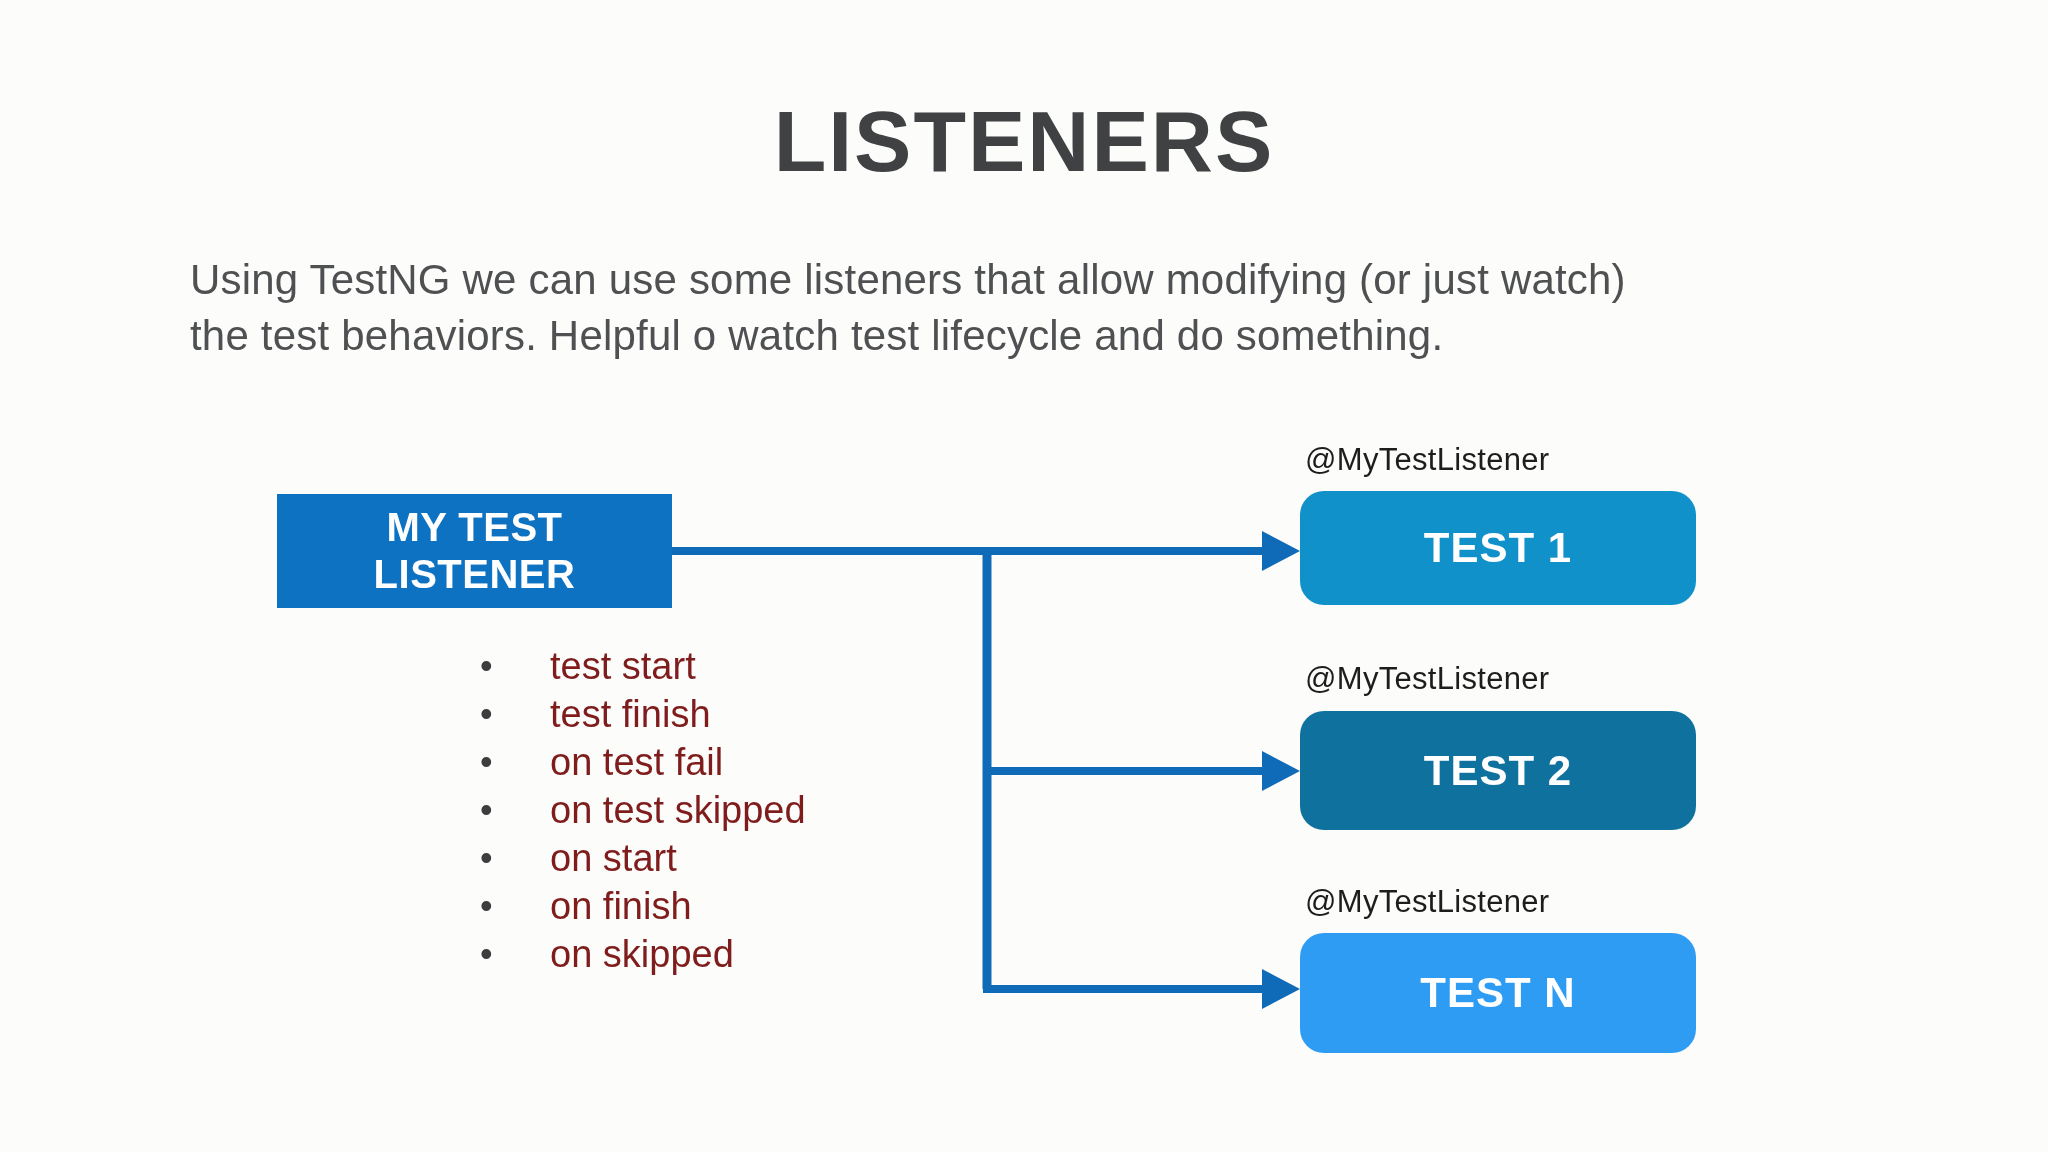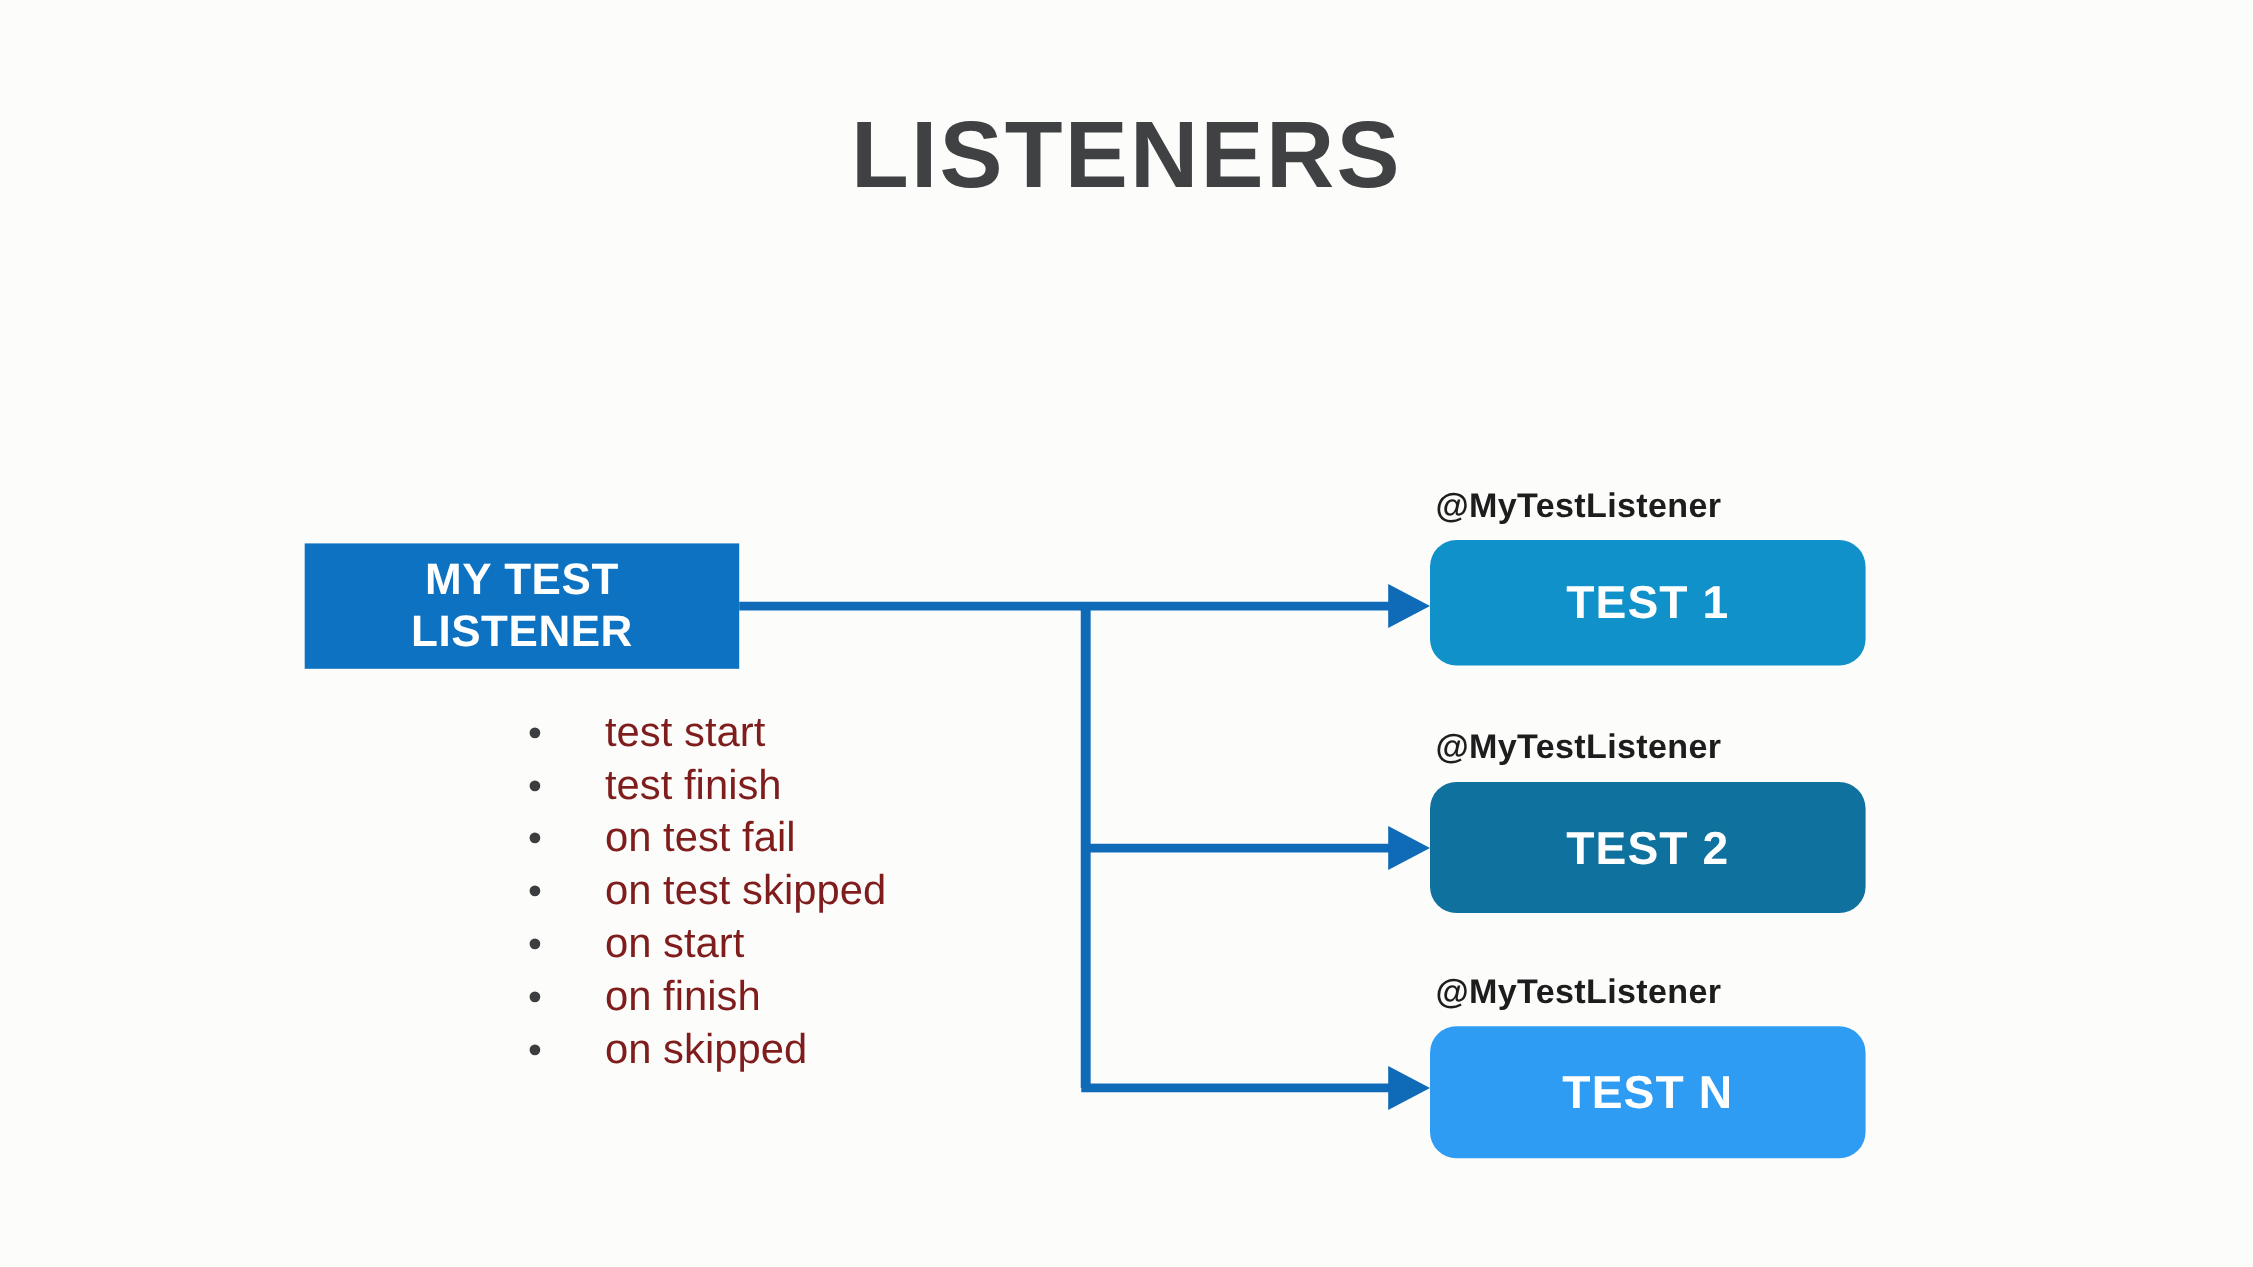--- a/index.html
+++ b/index.html
@@ -60,21 +60,21 @@
 
   
   .connectors {
     position:absolute; left:0; top:0; width:2048px; height:1152px;
     pointer-events:none;
   }
 
   
   .annotation {
     position:absolute; left:1305px;
-    font-size:31px; line-height:36px; font-weight:700;
+    font-size:31px; line-height:36px; font-weight:400;
     color:#1d1d1d; letter-spacing:0.3px;
     white-space:nowrap;
   }
   .ann-1 { top:442px; }
   .ann-2 { top:661px; }
   .ann-3 { top:884px; }
 
   .test-box {
     position:absolute; left:1300px; width:396px;
     display:flex; align-items:center; justify-content:center;
@@ -86,20 +86,24 @@
   .test-box-2 { top:711px; height:119px; background:#0f719e; }
   .test-box-3 { top:933px; height:120px; background:#2f9cf4; }
 </style>
 </head>
 <body>
 
 <div class="slide">
 
   <h1 class="title">LISTENERS</h1>
 
+  <p class="intro">
+    <span>Using TestNG we can use some listeners that allow modifying (or just watch)</span>
+    <span>the test behaviors. Helpful o watch test lifecycle and do something.</span>
+  </p>
 
   <svg class="connectors" viewBox="0 0 2048 1152">
 
     <path d="M672 551 H1264" stroke="#0f6ab8" stroke-width="8" fill="none"></path>
     <polygon points="1262,531 1300,551 1262,571" fill="#0f6ab8"></polygon>
 
     <path d="M987 551 V989" stroke="#0f6ab8" stroke-width="9" fill="none"></path>
 
     <path d="M983 771 H1264" stroke="#0f6ab8" stroke-width="8" fill="none"></path>
     <polygon points="1262,751 1300,771 1262,791" fill="#0f6ab8"></polygon>

